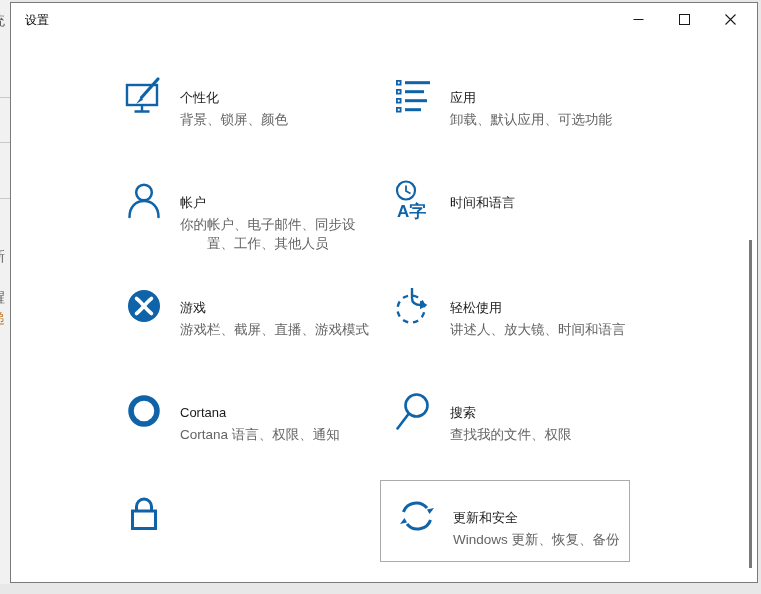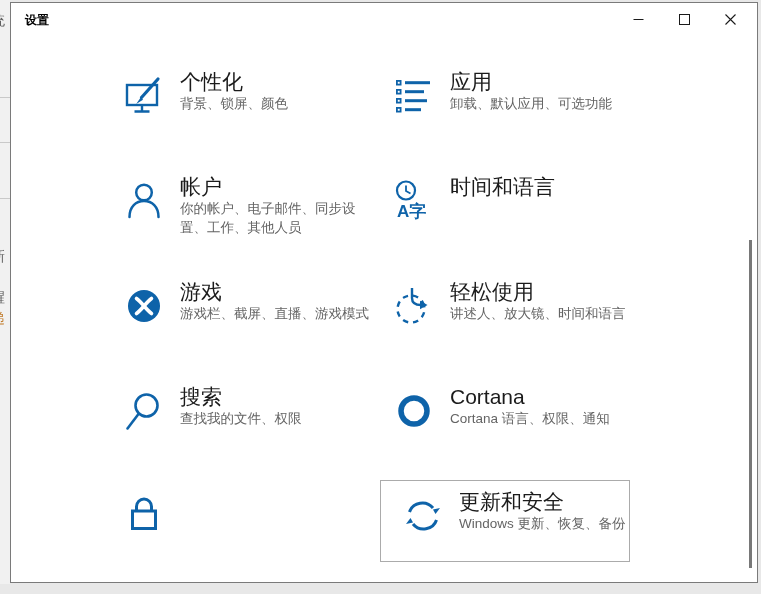--- a/index.html
+++ b/index.html
@@ -10,38 +10,38 @@
     -webkit-font-smoothing:antialiased;
   }
   
   .bg-sliver{position:absolute;left:0;top:0;width:10px;height:584px;background:#f1f1f1;overflow:hidden;}
   .bg-frag{position:absolute;left:-9px;font-size:14px;color:#555;white-space:nowrap;}
   .bg-line{position:absolute;left:0;width:10px;height:1px;background:#c9c9c9;}
 
   
   .app-window{
     position:absolute;left:10px;top:2px;width:748px;height:581px;
-    background:#fff;border:1px solid #7a7a7a;box-sizing:border-box;font-weight:bold;
+    background:#fff;border:1px solid #7a7a7a;box-sizing:border-box;
   }
   .title-bar{position:absolute;left:0;top:0;width:100%;height:32px;background:#fff;}
   .window-title{position:absolute;left:14px;top:9px;font-size:12px;color:#000;}
   .caption-buttons{position:absolute;top:1px;right:4px;display:flex;}
   .caption-btn{width:46px;height:30px;display:flex;align-items:center;justify-content:center;background:transparent;border:none;cursor:pointer;padding:0;}
   .caption-btn svg{display:block;}
 
   
   .tiles{position:absolute;left:110px;top:58px;width:540px;display:grid;grid-template-columns:270px 270px;grid-auto-rows:105px;}
   .tile{box-sizing:border-box;padding:14px 0 0 12px;display:flex;align-items:flex-start;cursor:pointer;}
   .tile-icon{width:44px;height:44px;flex:0 0 44px;margin-top:2px;}
   .tile-text{margin-left:14px;max-width:195px;}
-  .tile-title{font-size:21px;color:#1b1b1b;line-height:20px;}
-  .tile-sub{font-size:13.5px;color:#646464;line-height:19px;margin-top:2px;white-space:pre-line;}
+  .tile-title{font-size:13px;color:#1b1b1b;line-height:20px;margin-top:16px;}
+  .tile-sub{font-size:13.5px;color:#646464;line-height:19px;margin-top:2px;white-space:pre-line;text-align:center;}
   .tile.highlighted{
     margin-top:2px;width:250px;height:82px;
-    border:1px solid #ababab;padding:11px 0 0 20px;background:#fff;
+    border:1px solid #ababab;padding:11px 0 0 14px;background:#fff;
   }
 
   
   .scroll-thumb{position:absolute;left:749px;top:240px;width:3px;height:328px;background:#787878;cursor:pointer;}
 </style>
 </head>
 <body>
 
 <div class="bg-sliver">
   <span class="bg-frag" style="top:12px">统</span>
@@ -172,39 +172,39 @@
     </span>
     <div class="tile-text">
       <div class="tile-title">轻松使用</div>
       <div class="tile-sub">讲述人、放大镜、时间和语言</div>
     </div>
   </div>
 
   <div class="tile">
     <span class="tile-icon">
       <svg viewBox="0 0 44 44" width="44" height="44">
+        <circle cx="22" cy="22" r="13" fill="none" stroke="#0e63a9" stroke-width="5.5"></circle>
+      </svg>
+    </span>
+    <div class="tile-text">
+      <div class="tile-title">Cortana</div>
+      <div class="tile-sub">Cortana 语言、权限、通知</div>
+    </div>
+  </div>
+
+  <div class="tile">
+    <span class="tile-icon">
+      <svg viewBox="0 0 44 44" width="44" height="44">
         <circle cx="24.5" cy="16.5" r="11" fill="none" stroke="#0e63a9" stroke-width="2.6"></circle>
         <path d="M16.5 25 L5.5 39.5" stroke="#0e63a9" stroke-width="2.6" stroke-linecap="round"></path>
       </svg>
     </span>
     <div class="tile-text">
       <div class="tile-title">搜索</div>
       <div class="tile-sub">查找我的文件、权限</div>
-    </div>
-  </div>
-
-  <div class="tile">
-    <span class="tile-icon">
-      <svg viewBox="0 0 44 44" width="44" height="44">
-        <circle cx="22" cy="22" r="13" fill="none" stroke="#0e63a9" stroke-width="5.5"></circle>
-      </svg>
-    </span>
-    <div class="tile-text">
-      <div class="tile-title">Cortana</div>
-      <div class="tile-sub">Cortana 语言、权限、通知</div>
     </div>
   </div>
 
   <div class="tile">
     <span class="tile-icon">
       <svg viewBox="0 0 44 44" width="44" height="44">
         <path d="M14.5 17 v-4.5 a7.5 7.5 0 0 1 15 0 V17" fill="none" stroke="#0e63a9" stroke-width="3"></path>
         <rect x="10.5" y="17" width="23" height="17.5" fill="none" stroke="#0e63a9" stroke-width="3"></rect>
       </svg>
     </span>

